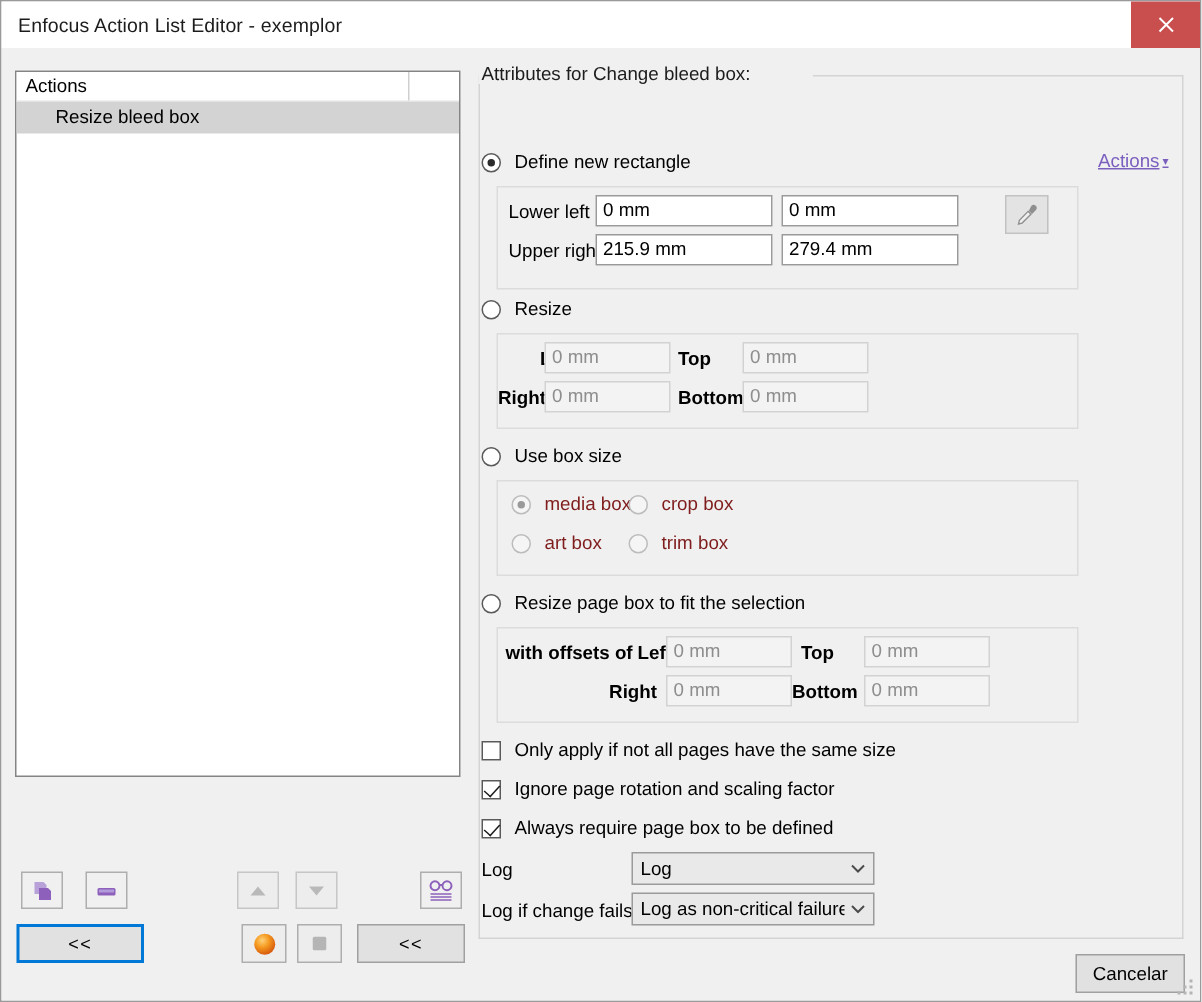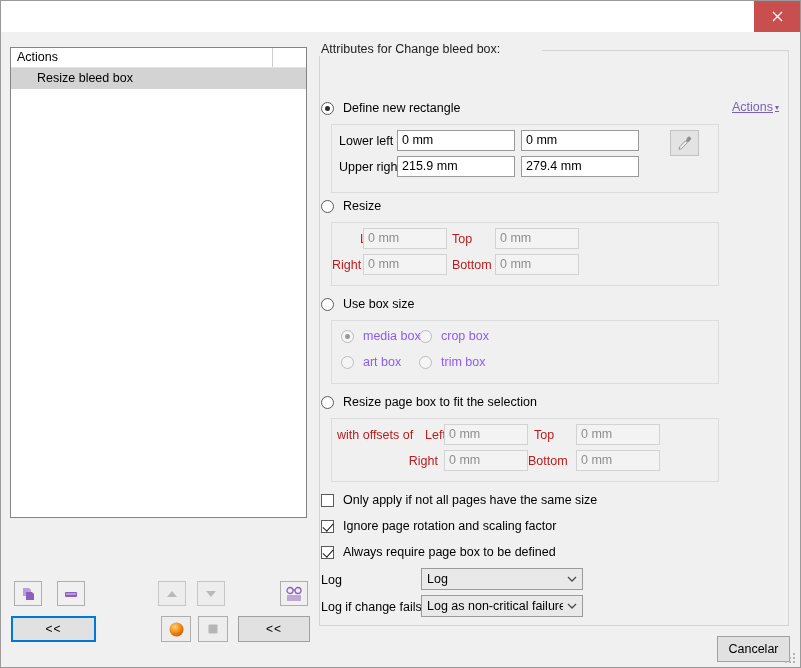--- a/index.html
+++ b/index.html
@@ -252,21 +252,21 @@
     border-radius: 50%;
     background: #2b2b2b;
   }
   .radio.dis { border-color: #bcbcbc; background: #f5f5f5; }
   .radio.dis.checked::after { background: #9a9a9a; }
   .radio-label {
     margin-left: 9px;
     font-size: 12.5px;
     white-space: nowrap;
   }
-  .radio-label.dis { color: #8b5cf6; }
+  .radio-label.dis { color: #7f1d1d; }
 
   .cb-line {
     position: absolute;
     display: flex;
     align-items: center;
     cursor: pointer;
   }
   .cbox {
     width: 13px; height: 13px;
     border: 1px solid #5a5a5a;
@@ -294,21 +294,21 @@
     position: absolute;
     border: 1px solid #dcdcdc;
     background: transparent;
   }
 
   .fld-label {
     position: absolute;
     font-size: 12.5px;
     white-space: nowrap;
   }
-  .fld-label.dis { color: #b91c1c; }
+  .fld-label.dis { color: #000000; font-weight: bold; }
 
   .txt {
     position: absolute;
     height: 21px;
     background: #ffffff;
     border: 1px solid #9a9a9a;
     padding: 0 4px;
     font-size: 12.5px;
     line-height: 19px;
     color: #000;
@@ -398,20 +398,21 @@
     width: 2px; height: 2px;
     background: #b4b4b4;
   }
 </style>
 </head>
 <body>
 
 <div class="window">
 
   <div class="titlebar">
+    <div class="titlebar-text">Enfocus Action List Editor - exemplor</div>
     <div class="close-btn">
       <svg width="11" height="11" viewBox="0 0 11 11">
         <path d="M1 1 L10 10 M10 1 L1 10" stroke="#ffffff" stroke-width="1.3" fill="none"></path>
       </svg>
     </div>
   </div>
 
   <div class="content">
 
     <div class="left-col">

